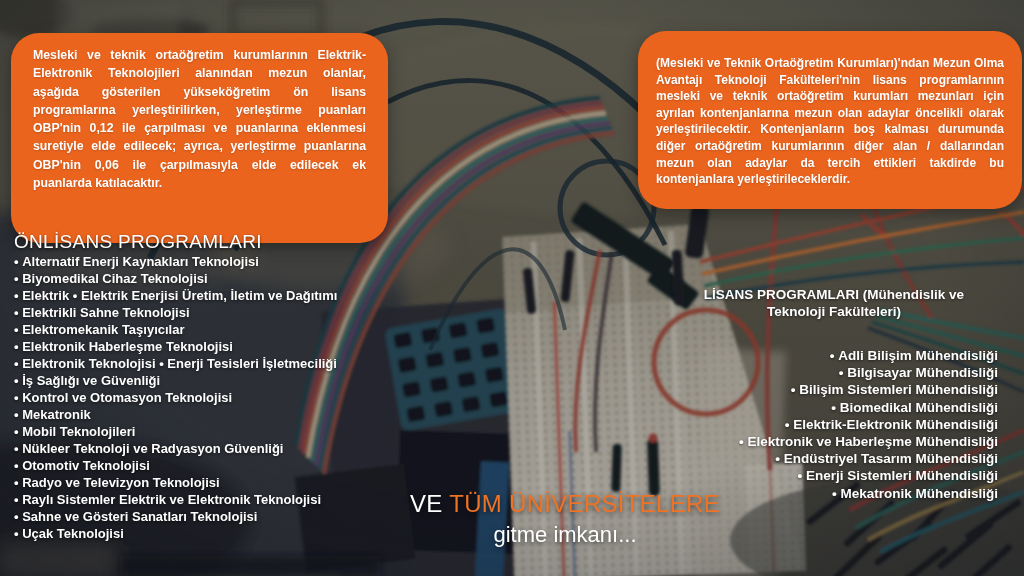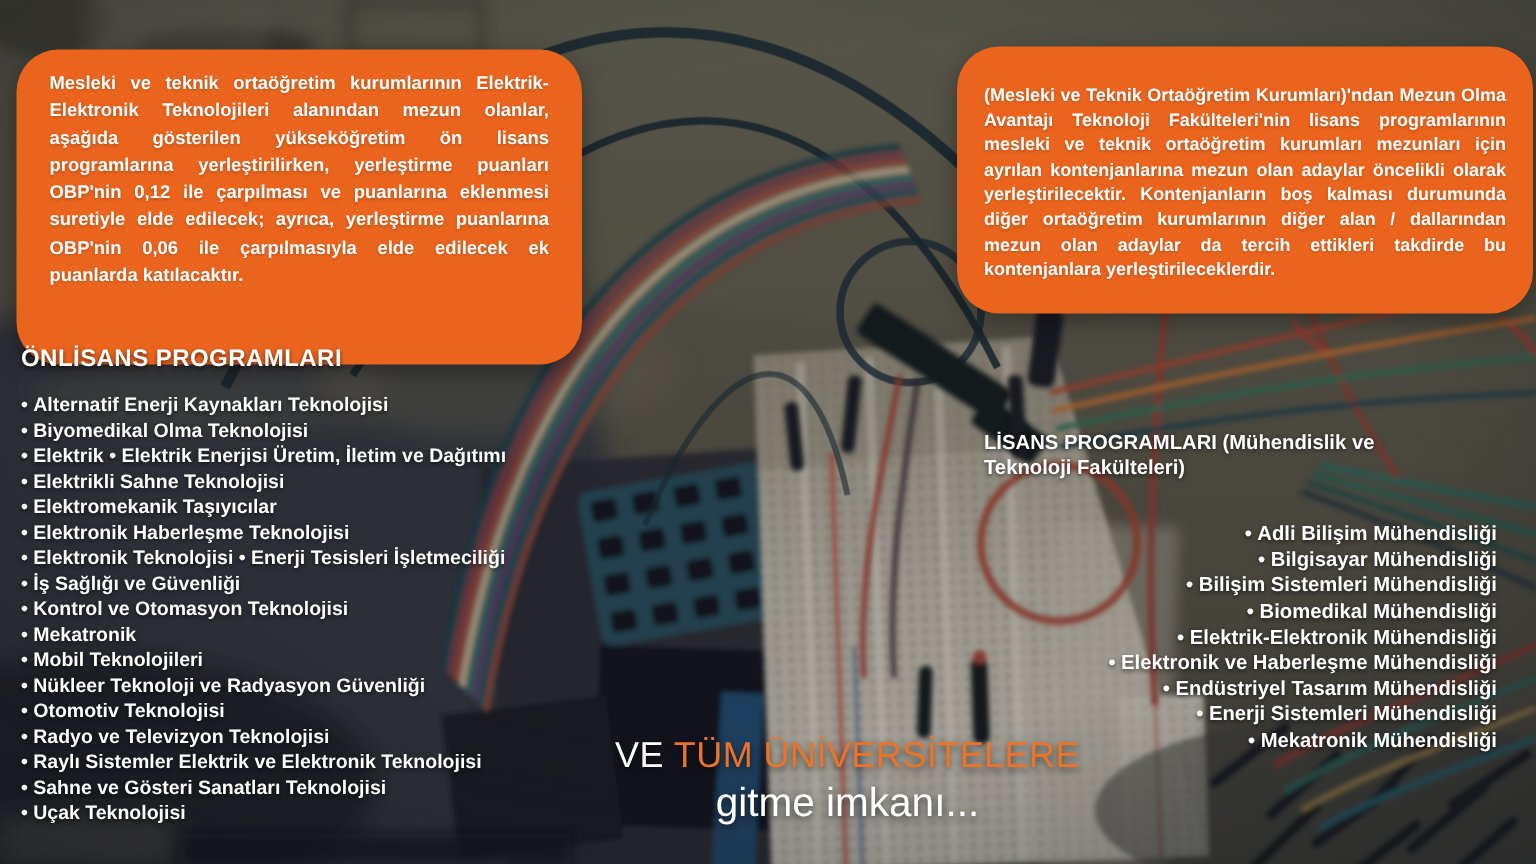--- a/index.html
+++ b/index.html
@@ -29,48 +29,48 @@
   .info-box.right{
     left:638px;top:31px;width:384px;height:178px;
     padding:24px 18px;font-size:12px;line-height:16.6px;
   }
   
   .onlisans{
     position:absolute;left:14px;top:231px;width:384px;color:#fff;
     text-shadow:0 1px 3px rgba(0,0,0,.6);
   }
   .list-title{
-    font-size:16px;font-weight:bold;letter-spacing:.3px;margin-bottom:12px;
+    font-size:19px;font-weight:normal;letter-spacing:.3px;margin-bottom:0;
   }
   .onlisans ul, .lisans ul{list-style:none;}
   .onlisans li{
     font-size:13px;font-weight:bold;line-height:17px;white-space:nowrap;
   }
   .onlisans li::before, .lisans li::before{content:"\2022\00A0";}
   
   .lisans-header{
-    position:absolute;left:656px;top:286px;width:356px;text-align:left;
+    position:absolute;left:656px;top:286px;width:356px;text-align:center;
     color:#fff;font-weight:bold;font-size:13.5px;line-height:17px;
     text-shadow:0 1px 3px rgba(0,0,0,.6);
   }
   .lisans{
     position:absolute;right:26px;top:347px;width:400px;text-align:right;
     color:#fff;text-shadow:0 1px 3px rgba(0,0,0,.6);
   }
   .lisans li{
     font-size:13.5px;font-weight:bold;line-height:17.2px;white-space:nowrap;
   }
   
   .footer{
     position:absolute;left:362px;top:489px;width:406px;text-align:center;
     color:#fff;font-weight:normal;text-shadow:0 2px 5px rgba(0,0,0,.55);
   }
   .footer .line1{font-size:24px;line-height:30px;letter-spacing:.3px;}
   .footer .line1 .hl{color:var(--accent-text);}
-  .footer .line2{font-size:27px;line-height:28px;margin-top:2px;}
+  .footer .line2{font-size:22px;line-height:28px;margin-top:2px;}
 </style>
 </head>
 <body>
 
 <div class="stage">
 
   <svg class="bg" width="1024" height="576" viewBox="0 0 1024 576" aria-hidden="true">
     <defs>
       <linearGradient id="bgGrad" x1="0" y1="0" x2="0" y2="1">
         <stop offset="0" stop-color="#63604f"></stop>
@@ -245,21 +245,21 @@
   </div>
 
   <div class="info-box right">
     <span>(Mesleki ve Teknik Ortaöğretim Kurumları)'ndan Mezun Olma Avantajı Teknoloji Fakülteleri'nin lisans programlarının mesleki ve teknik ortaöğretim kurumları mezunları için ayrılan kontenjanlarına mezun olan adaylar öncelikli olarak yerleştirilecektir. Kontenjanların boş kalması durumunda diğer ortaöğretim kurumlarının diğer alan / dallarından mezun olan adaylar da tercih ettikleri takdirde bu kontenjanlara yerleştirileceklerdir.</span>
   </div>
 
   <div class="onlisans">
     <div class="list-title">ÖNLİSANS PROGRAMLARI</div>
     <ul>
       <li>Alternatif Enerji Kaynakları Teknolojisi</li>
-      <li>Biyomedikal Olma Teknolojisi</li>
+      <li>Biyomedikal Cihaz Teknolojisi</li>
       <li>Elektrik • Elektrik Enerjisi Üretim, İletim ve Dağıtımı</li>
       <li>Elektrikli Sahne Teknolojisi</li>
       <li>Elektromekanik Taşıyıcılar</li>
       <li>Elektronik Haberleşme Teknolojisi</li>
       <li>Elektronik Teknolojisi • Enerji Tesisleri İşletmeciliği</li>
       <li>İş Sağlığı ve Güvenliği</li>
       <li>Kontrol ve Otomasyon Teknolojisi</li>
       <li>Mekatronik</li>
       <li>Mobil Teknolojileri</li>
       <li>Nükleer Teknoloji ve Radyasyon Güvenliği</li>

